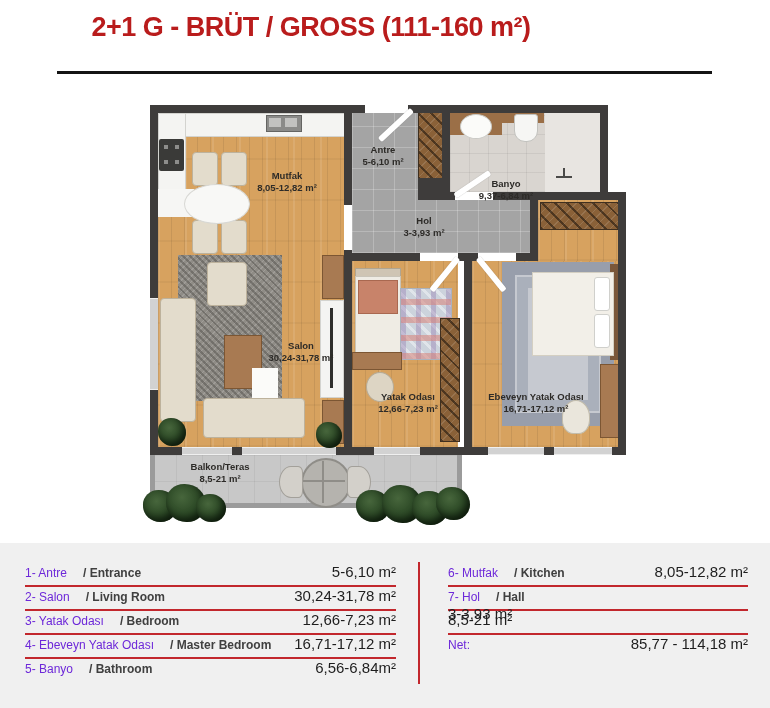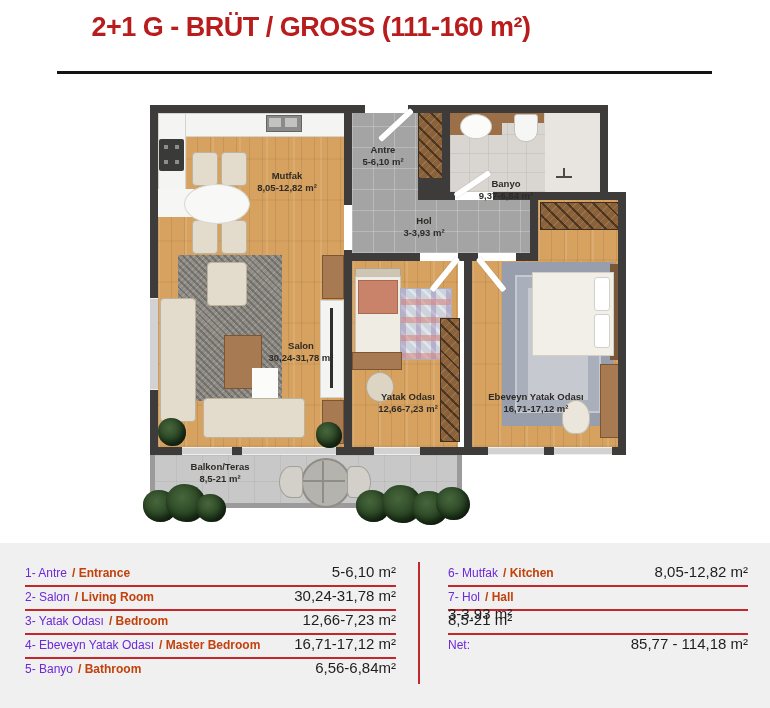--- a/index.html
+++ b/index.html
@@ -66,21 +66,21 @@
   .rlabel .l2{font-weight:bold;}
 
   
   .legend-band{position:absolute;left:0;top:543px;width:770px;height:165px;background:#f0f0f0;}
   .lrow{position:absolute;height:22px;display:flex;justify-content:space-between;
         align-items:baseline;padding-top:2px;}
   .lrow.left{left:25px;width:371px;}
   .lrow.right{left:448px;width:300px;justify-content:space-between;}
   .lrow.u{border-bottom:2px solid #c2272d;}
   .nm{font-size:12px;color:#6d28d9;}
-  .en{font-size:12px;font-weight:bold;color:#c2410c;margin-left:5px;}
+  .en{font-size:12px;font-weight:bold;color:#404040;margin-left:16px;}
   .val{font-size:15px;color:#1e1e1e;white-space:nowrap;}
   .vdiv{position:absolute;left:418px;top:562px;width:2px;height:122px;background:#c2272d;}
 </style>
 </head>
 <body>
 
 <div id="stage">
 
   <div class="title">2+1 G - BRÜT / GROSS (111-160 m²)</div>
   <div class="title-rule"></div>

